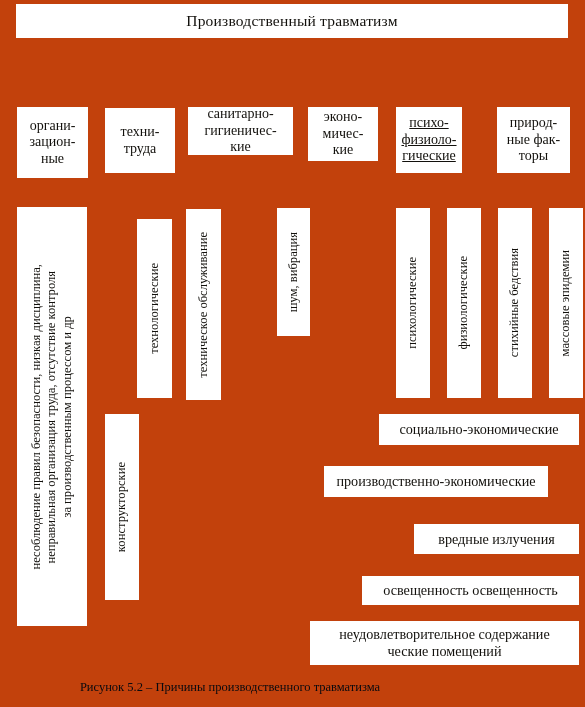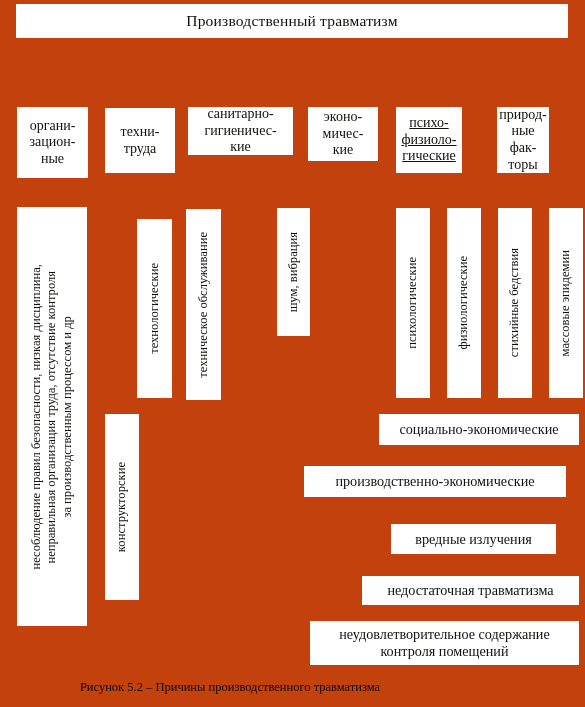--- a/index.html
+++ b/index.html
@@ -90,21 +90,21 @@
 мичес-
 кие</span>
   </div>
 
   <div class="box cat-box" style="left:396px; top:107px; width:66px; height:66px;text-decoration:underline;">
     <span style="white-space:pre-line;">психо-
 физиоло-
 гические</span>
   </div>
 
-  <div class="box cat-box" style="left:497px; top:107px; width:52px; height:66px;">
+  <div class="box cat-box" style="left:497px; top:107px; width:73px; height:66px;">
     <span style="white-space:pre-line;">природ-
 ные фак-
 торы</span>
   </div>
 
   <div class="box vbox" style="left:17px; top:207px; width:70px; height:419px;">
     <span class="vert-inner">несоблюдение правил безопасности, низкая дисциплина,
 неправильная организация труда, отсутствие контроля
 за производственным процессом и др</span>
   </div>
@@ -138,32 +138,32 @@
   </div>
 
   <div class="box vbox" style="left:549px; top:208px; width:34px; height:190px;">
     <span class="vert-inner">массовые эпидемии</span>
   </div>
 
   <div class="box hbox" style="left:379px; top:414px; width:200px; height:31px;">
     <span>социально-экономические</span>
   </div>
 
-  <div class="box hbox" style="left:304px; top:466px; width:262px; height:31px;">
+  <div class="box hbox" style="left:324px; top:466px; width:224px; height:31px;">
     <span>производственно-экономические</span>
   </div>
 
-  <div class="box hbox" style="left:391px; top:524px; width:165px; height:30px;">
+  <div class="box hbox" style="left:414px; top:524px; width:165px; height:30px;">
     <span>вредные излучения</span>
   </div>
 
   <div class="box hbox" style="left:362px; top:576px; width:217px; height:29px;">
-    <span>недостаточная травматизма</span>
+    <span>освещенность освещенность</span>
   </div>
 
   <div class="box hbox" style="left:310px; top:621px; width:269px; height:44px;">
     <span style="white-space:pre-line;">неудовлетворительное содержание
-контроля помещений</span>
+ческие помещений</span>
   </div>
 
   <div class="caption" style="left:0px; top:680px; width:460px;">Рисунок 5.2 – Причины производственного травматизма</div>
 
 </div>
 
 </body></html>

